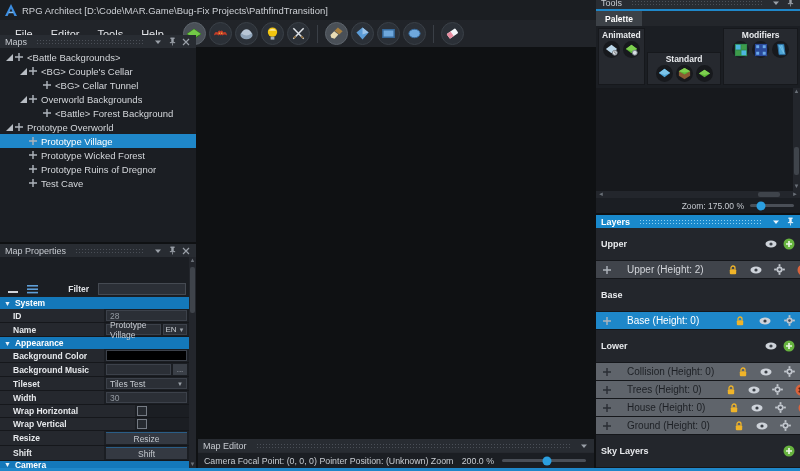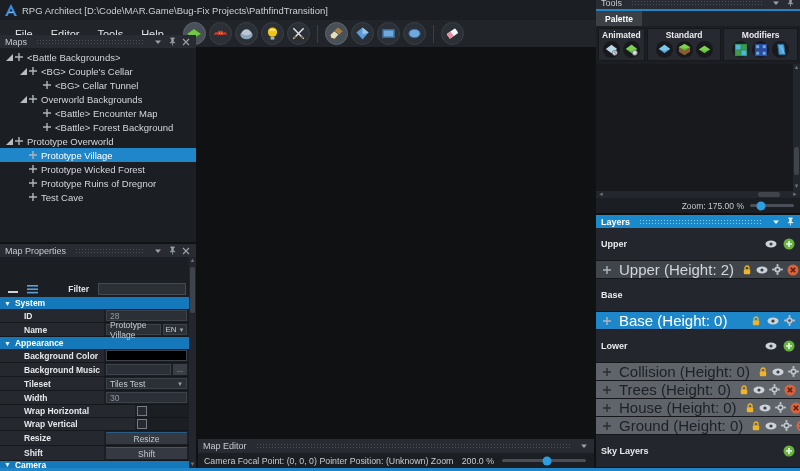--- a/index.html
+++ b/index.html
@@ -55,21 +55,21 @@
   .props-toolbar { height:16px; display:flex; align-items:center; padding:0 10px 0 8px; gap:9px; flex:0 0 auto;margin-top:24px; }
   .filter-label { font-size:8.5px; font-weight:bold; color:#dfe2e6; margin-left:auto; }
   .filter-input { width:88px; height:12px; background:#2b2f36; border:1px solid #454a52; color:#c8ccd2;
     font-size:8.5px; font-family:inherit; padding:0 2px; }
   .props-body { flex:1; overflow:hidden; padding-right:7px; }
   .psection { height:12px; background:#1478ba; color:#fff; font-size:8.5px; font-weight:bold;
     display:flex; align-items:center; padding-left:4px; gap:4px; }
   .psection .tri { font-size:7px; color:#e8f2fa; }
   .prow { display:flex; align-items:stretch; min-height:13px; border-bottom:1px solid #15171b; }
   .plabel { width:104px; background:#25282e; font-size:8.5px; font-weight:bold; color:#e6e8eb;
-    display:flex; align-items:center; padding-left:24px; flex:0 0 auto; }
+    display:flex; align-items:center; padding-left:13px; flex:0 0 auto; }
   .pval { flex:1; background:#1b1e23; display:flex; align-items:center; padding:1px 2px; gap:2px; }
   .pinput { flex:1; height:11px; background:#2b2f36; border:1px solid #3c414a; font-size:8.5px;
     color:#949aa2; display:flex; align-items:center; padding:0 3px; min-width:0; }
   .pinput.lit { color:#c8ccd2; }
   .lang-box { width:24px; height:11px; background:#2b2f36; border:1px solid #3c414a; color:#c8ccd2;
     font-size:8px; display:flex; align-items:center; justify-content:center; gap:2px; flex:0 0 auto; }
   .caret { font-size:6px; color:#9aa0a8; }
   .swatch { flex:1; height:11px; background:#000; border:1px solid #3c414a; }
   .browse-btn { width:14px; height:11px; background:#3a3f47; color:#aab0b8; font-size:8px;
     display:flex; align-items:center; justify-content:center; flex:0 0 auto; }
@@ -140,22 +140,22 @@
   .zoomrow .slider { width:44px; }
 
   
   .layers-panel { flex:1; }
   #layers-body { flex:1; overflow:hidden; display:flex; flex-direction:column; }
   .l-header { height:15px; background:#23262c; display:flex; align-items:center; padding:16px 5px;
     gap:5px; flex:0 0 auto; border-bottom:1px solid #15171b; }
   .l-header-label { font-size:9px; font-weight:bold; color:#e8eaed; }
   .flex1 { flex:1; }
   .licon { display:flex; align-items:center; justify-content:center; width:13px; }
-  .l-row { height:18px; display:flex; align-items:center; padding:0 4px 0 6px; gap:4px;
-    flex:0 0 auto; border-bottom:1px solid #15171b; font-size:15px; }
+  .l-row { height:18px; display:flex; align-items:center; padding:0 4px 0 6px; gap:12px;
+    flex:0 0 auto; border-bottom:1px solid #15171b; font-size:10px; }
   .l-row.dark { background:#40444b; color:#d2d5da; }
   .l-row.light { background:#5f646b; color:#1d2025; }
   .l-row.selected { background:#1e87c9; color:#fff; }
   .l-label { white-space:nowrap; }
 </style>
 </head>
 <body>
 
 <div class="app">
 
@@ -371,29 +371,20 @@
                 <svg width="7" height="7" viewBox="0 0 7 7">
                   <path d="M7 0v7H0z" fill="#b8bdc4"></path>
                 </svg>
               </span>
               <span class="move">
                 <svg width="8" height="8" viewBox="0 0 9 9">
                   <path d="M4.5 0v9M0 4.5h9" stroke="#aeb4bc" stroke-width="1.6"></path>
                 </svg>
               </span>
               <span class="tree-label">Overworld Backgrounds</span>
-            </div>
-            <div class="tree-row" style="padding-left: 32px;">
-              <span class="expander"></span>
-              <span class="move">
-                <svg width="8" height="8" viewBox="0 0 9 9">
-                  <path d="M4.5 0v9M0 4.5h9" stroke="#aeb4bc" stroke-width="1.6"></path>
-                </svg>
-              </span>
-              <span class="tree-label">&lt;Battle&gt; Encounter Map</span>
             </div>
             <div class="tree-row" style="padding-left: 32px;">
               <span class="expander"></span>
               <span class="move">
                 <svg width="8" height="8" viewBox="0 0 9 9">
                   <path d="M4.5 0v9M0 4.5h9" stroke="#aeb4bc" stroke-width="1.6"></path>
                 </svg>
               </span>
               <span class="tree-label">&lt;Battle&gt; Forest Background</span>
             </div>
@@ -902,21 +893,21 @@
                 </span>
                 <span class="pal-circle">
                   <svg viewBox="0 0 16 16" width="15" height="15">
                     <path d="M8 3l6 4.5L8 12 2 7.5z" fill="#5cb836"></path>
                     <path d="M8 3l6 4.5L8 9.5 2 7.5z" fill="#7ed04f"></path>
                     <circle cx="11.5" cy="11.5" r="2.6" fill="#d8dde2" stroke="#7a828c"></circle>
                   </svg>
                 </span>
               </div>
             </div>
-            <div class="pal-group" style="flex: 1 1 0%;">
+            <div class="pal-group" style="flex: 1 1 0%; margin-top: 24px;">
               <div class="pal-group-label">Standard</div>
               <div class="pal-icons">
                 <span class="pal-circle">
                   <svg viewBox="0 0 16 16" width="15" height="15">
                     <path d="M8 3l6 4.5L8 12 2 7.5z" fill="#4da6d8"></path>
                     <path d="M8 3l6 4.5L8 9.5 2 7.5z" fill="#7cc4e8"></path>
                   </svg>
                 </span>
                 <span class="pal-circle">
                   <svg viewBox="0 0 16 16" width="15" height="15">

